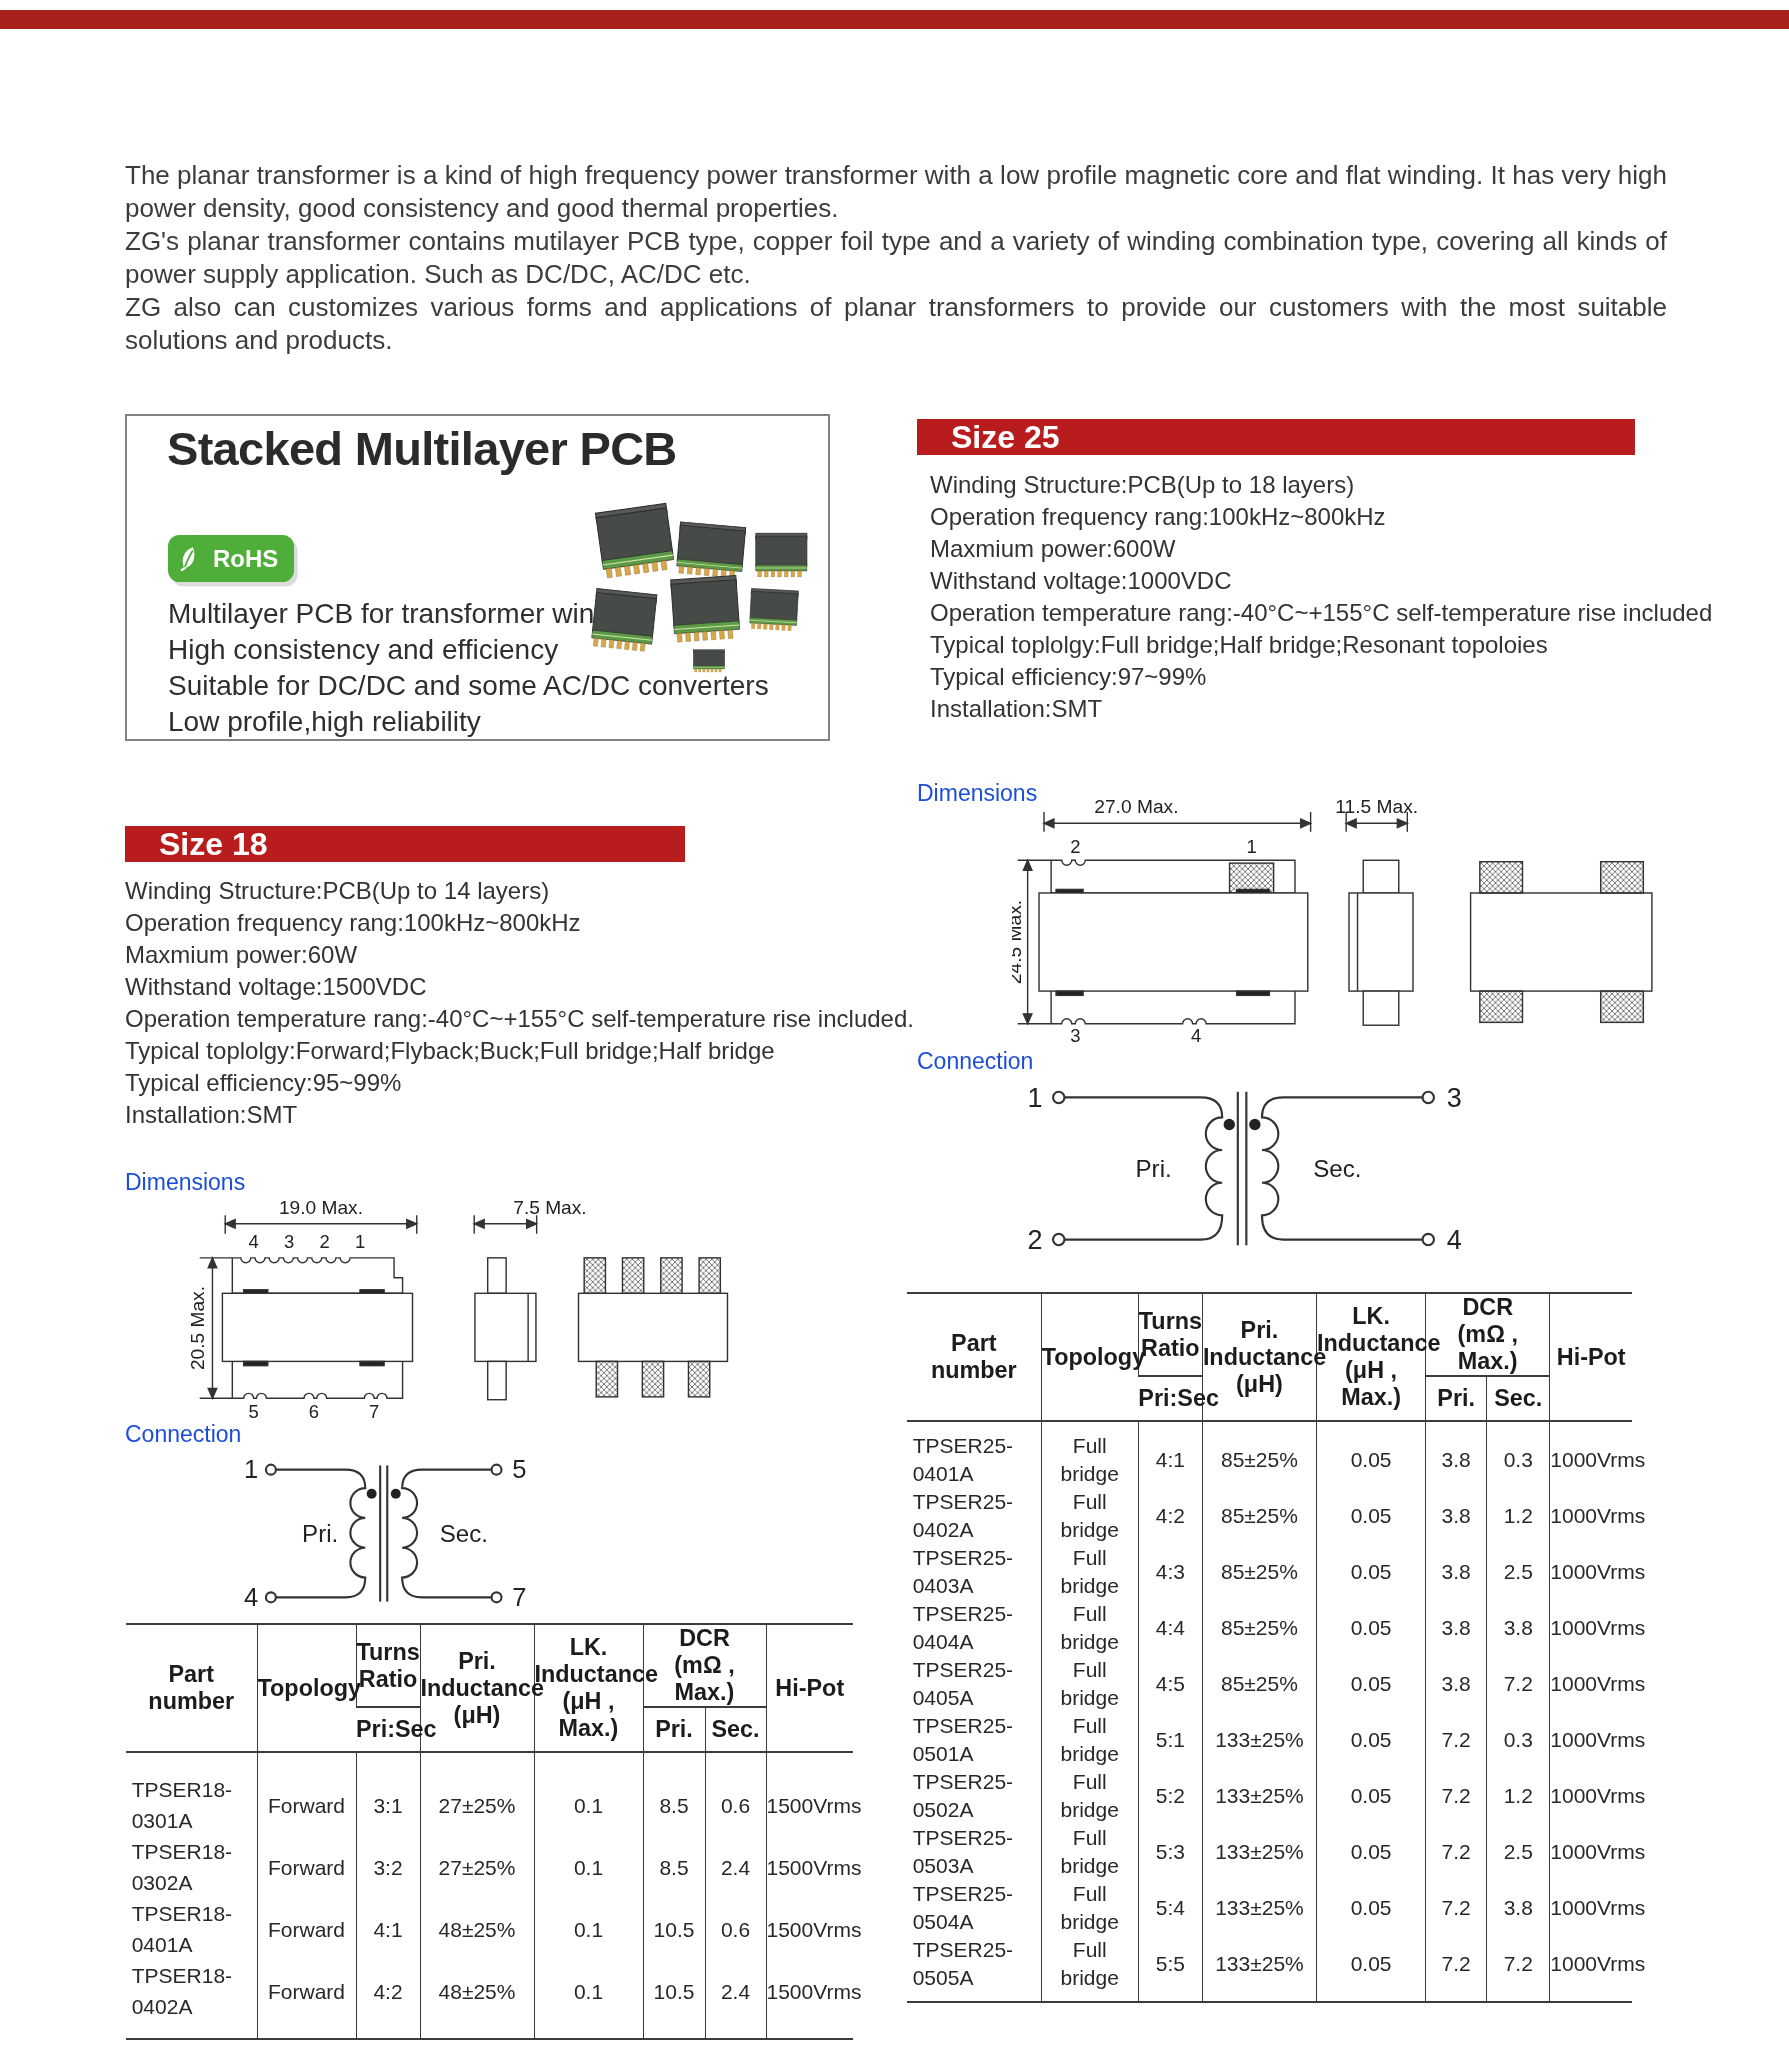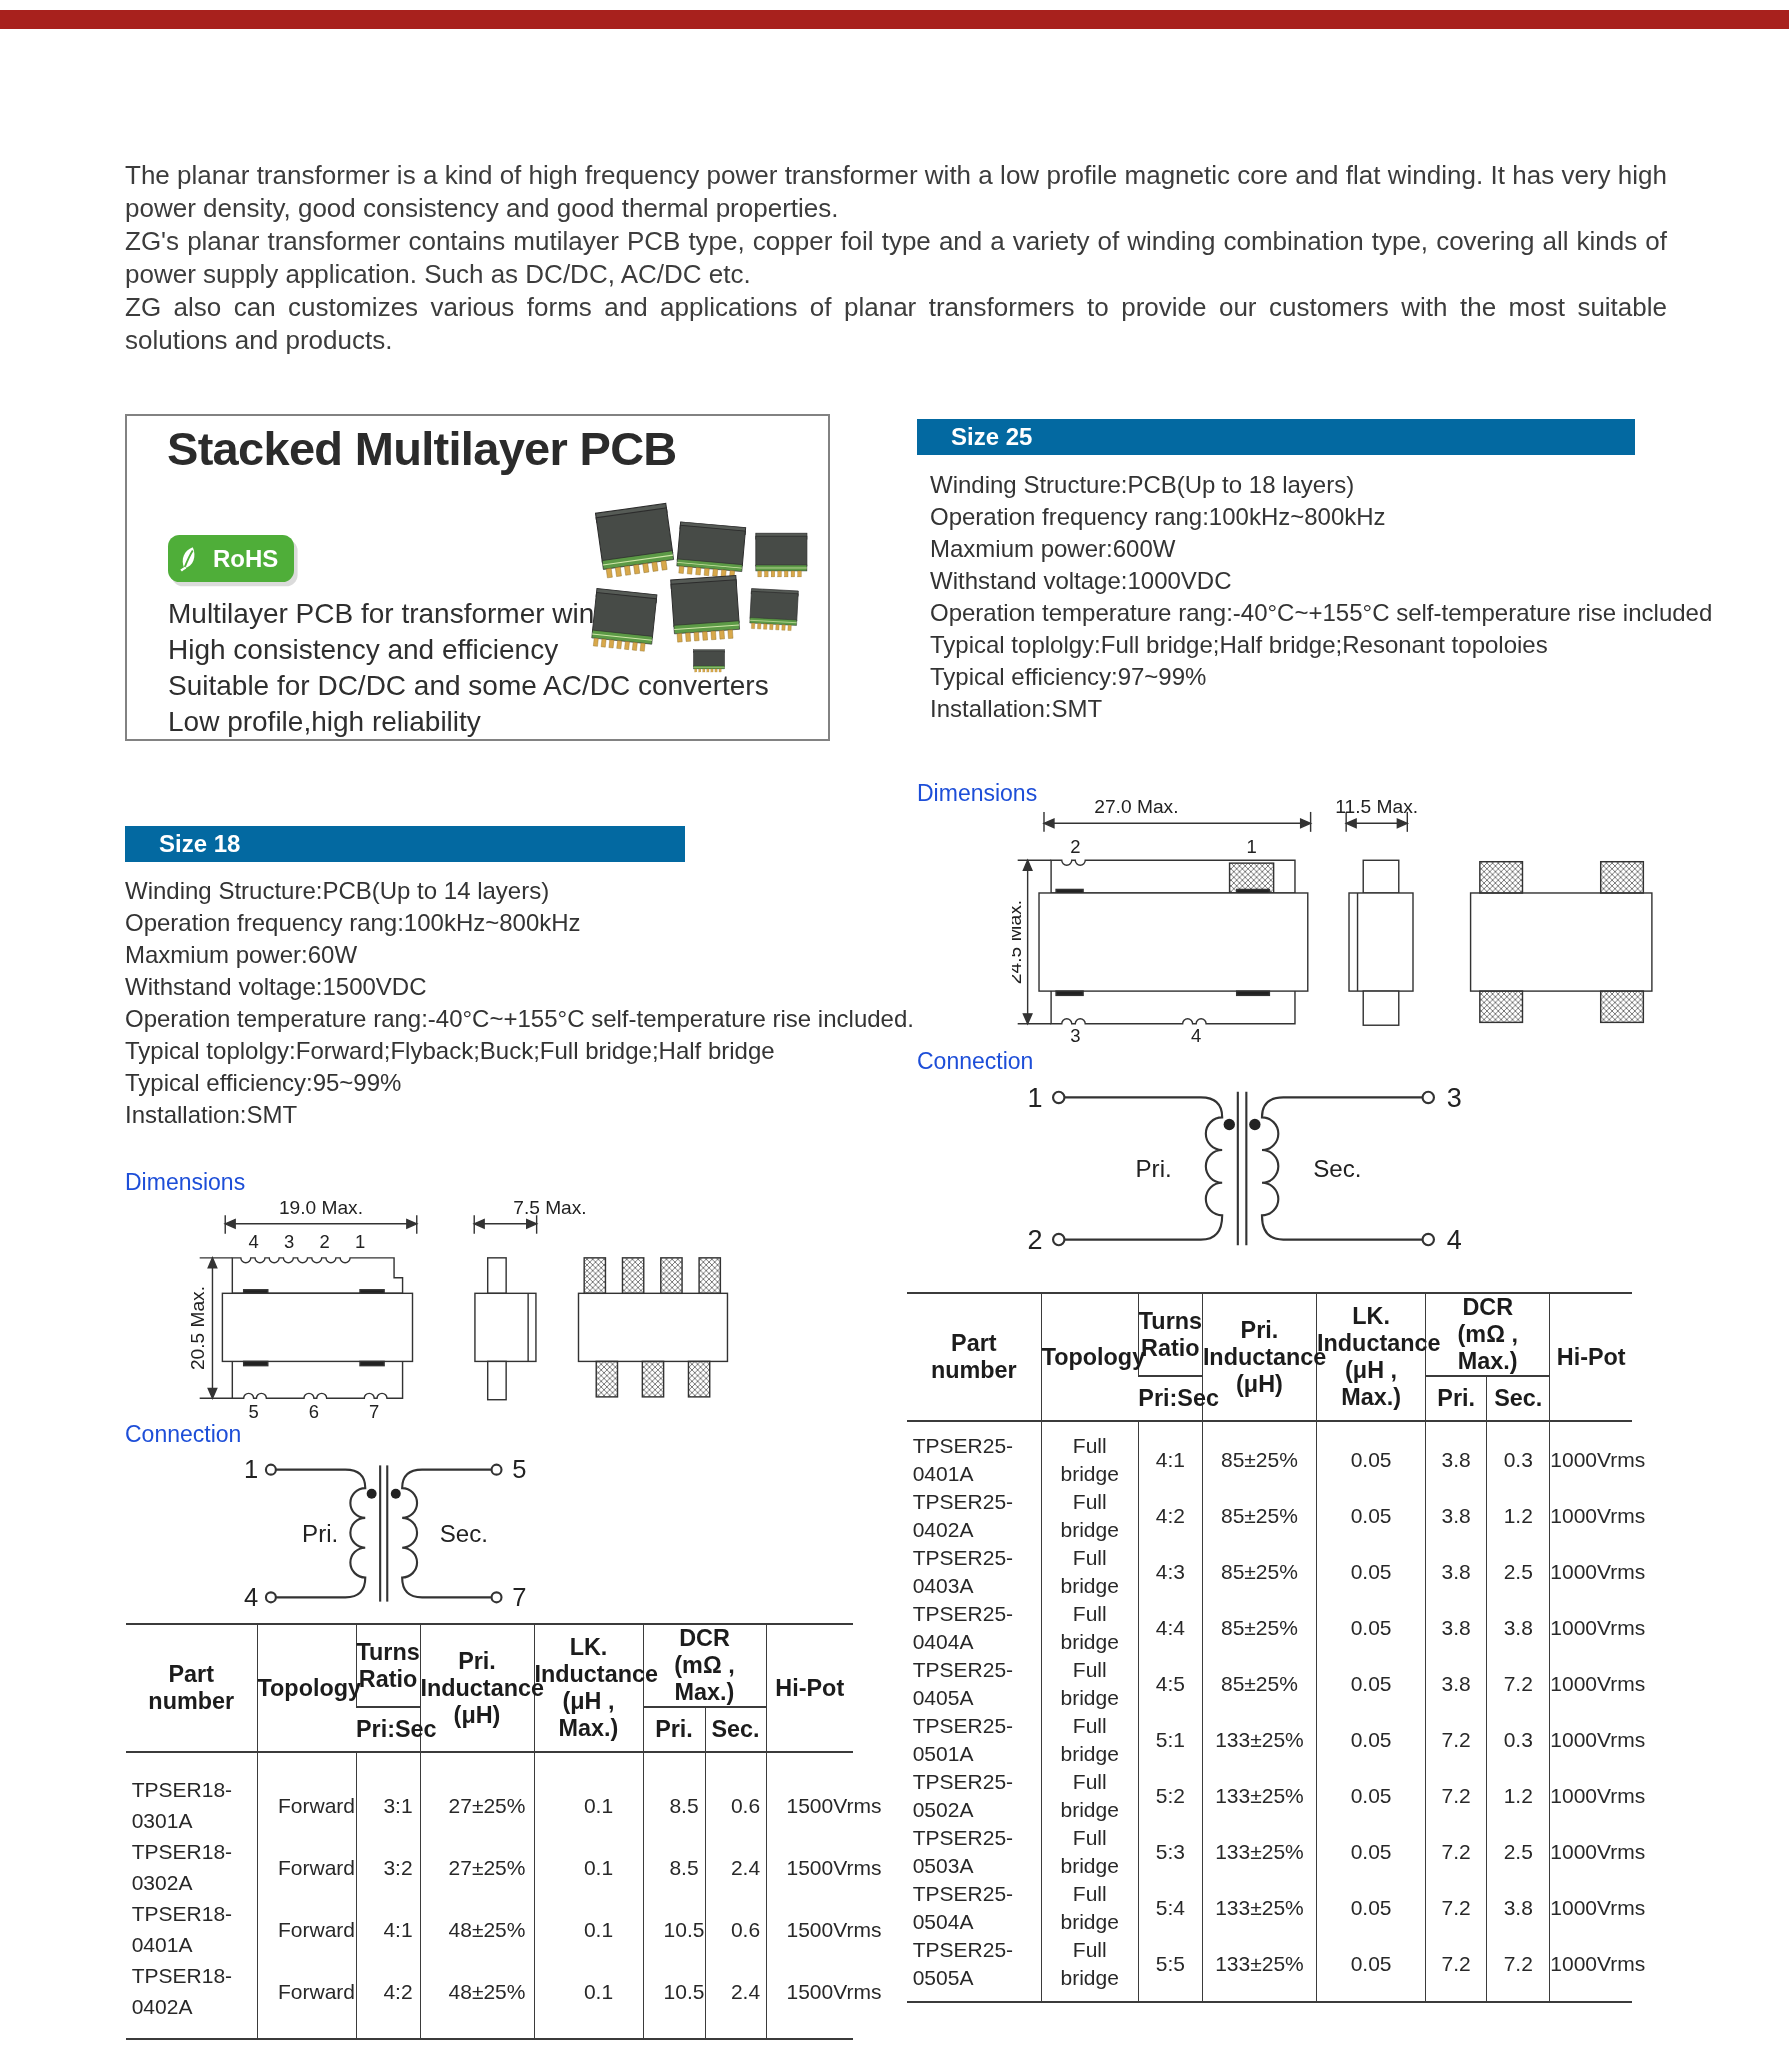--- a/index.html
+++ b/index.html
@@ -11,22 +11,22 @@
   .intro p{margin:0;}
   
   .hero{position:absolute;left:125px;top:414px;width:701px;height:323px;border:2.1px solid #828282;background:#fff;}
   .hero-title{position:absolute;left:40px;top:5px;font-size:47px;font-weight:bold;color:#2b2b2b;letter-spacing:-0.7px;}
   .rohs{position:absolute;left:41px;top:119px;width:126px;height:47px;background:#4fae39;border-radius:11.4px;
         box-shadow:3.6px 4.3px 0 rgba(0,0,0,0.14);display:flex;align-items:center;}
   .rohs-label{color:#fff;font-size:24px;font-weight:bold;margin-left:7px;}
   .features{position:absolute;left:41px;top:180px;font-size:28px;line-height:36px;color:#2e2e2e;}
   .photo{position:absolute;left:460px;top:80px;}
   
-  .size-bar{position:absolute;height:36px;background:#0369a1;color:#ffffff;font-weight:bold;
-            font-size:24px;line-height:36px;padding-left:34px;box-sizing:border-box;}
+  .size-bar{position:absolute;height:36px;background:#b91c1c;color:#ffffff;font-weight:bold;
+            font-size:32px;line-height:36px;padding-left:34px;box-sizing:border-box;}
   .bar18{left:125px;top:826px;width:560px;}
   .bar25{left:917px;top:419px;width:718px;}
   .spec-lines{position:absolute;font-size:24px;line-height:32px;color:#333;}
   .sp18{left:125px;top:875px;}
   .sp25{left:917px;top:469px;margin-left:13px;}
   .mini-label{position:absolute;font-size:23px;color:#1d4ed8;}
   
   svg text{font-family:"Liberation Sans","DejaVu Sans",sans-serif;fill:#222;}
   .dwg{position:absolute;}
   
@@ -38,21 +38,21 @@
   .spec-table tr>*:first-child{border-left:none;}
   .spec-table thead tr:first-child{height:81px;}
   .spec-table thead tr:nth-child(2){height:45px;}
   .hdr-sub{font-size:22px;}
   .spec-table td:first-child{text-align:left;padding-left:5.7px;}
   .t18{left:126px;top:1623px;width:726px;}
   .t25{left:907px;top:1292px;width:725px;}
   .t25 tbody td{line-height:28px;}
   .t25 tbody tr:first-child td{padding-top:10px;}
   .t25 tbody tr:last-child td{padding-bottom:8.5px;}
-  .t18 tbody td{line-height:31px;padding-left:20px;}
+  .t18 tbody td{line-height:31px;}
   .t18 tbody tr:first-child td{padding-top:21px;}
   .t18 tbody tr:last-child td{padding-bottom:15.6px;}
 </style>
 </head>
 <body>
 
 <div class="page">
 
   <div class="top-bar"></div>
 

